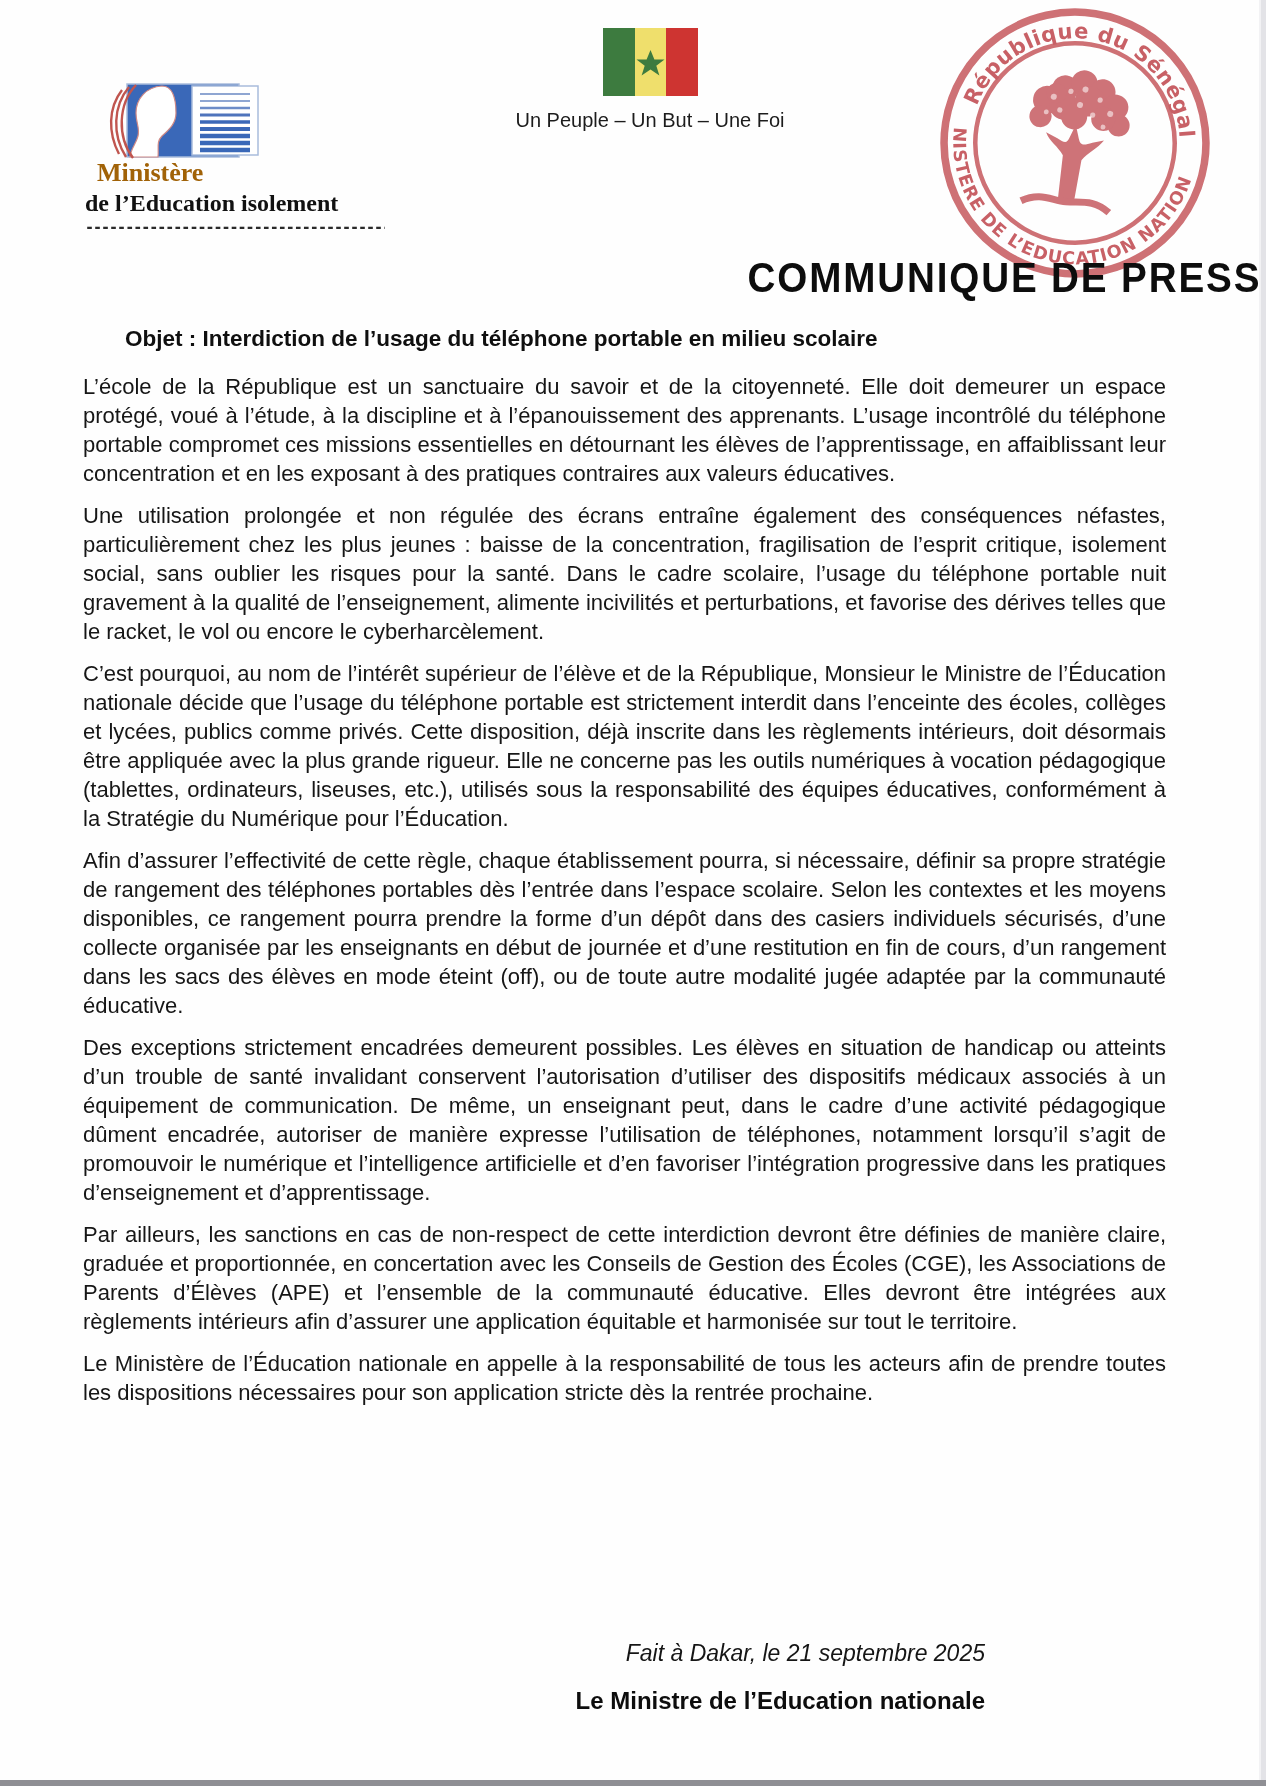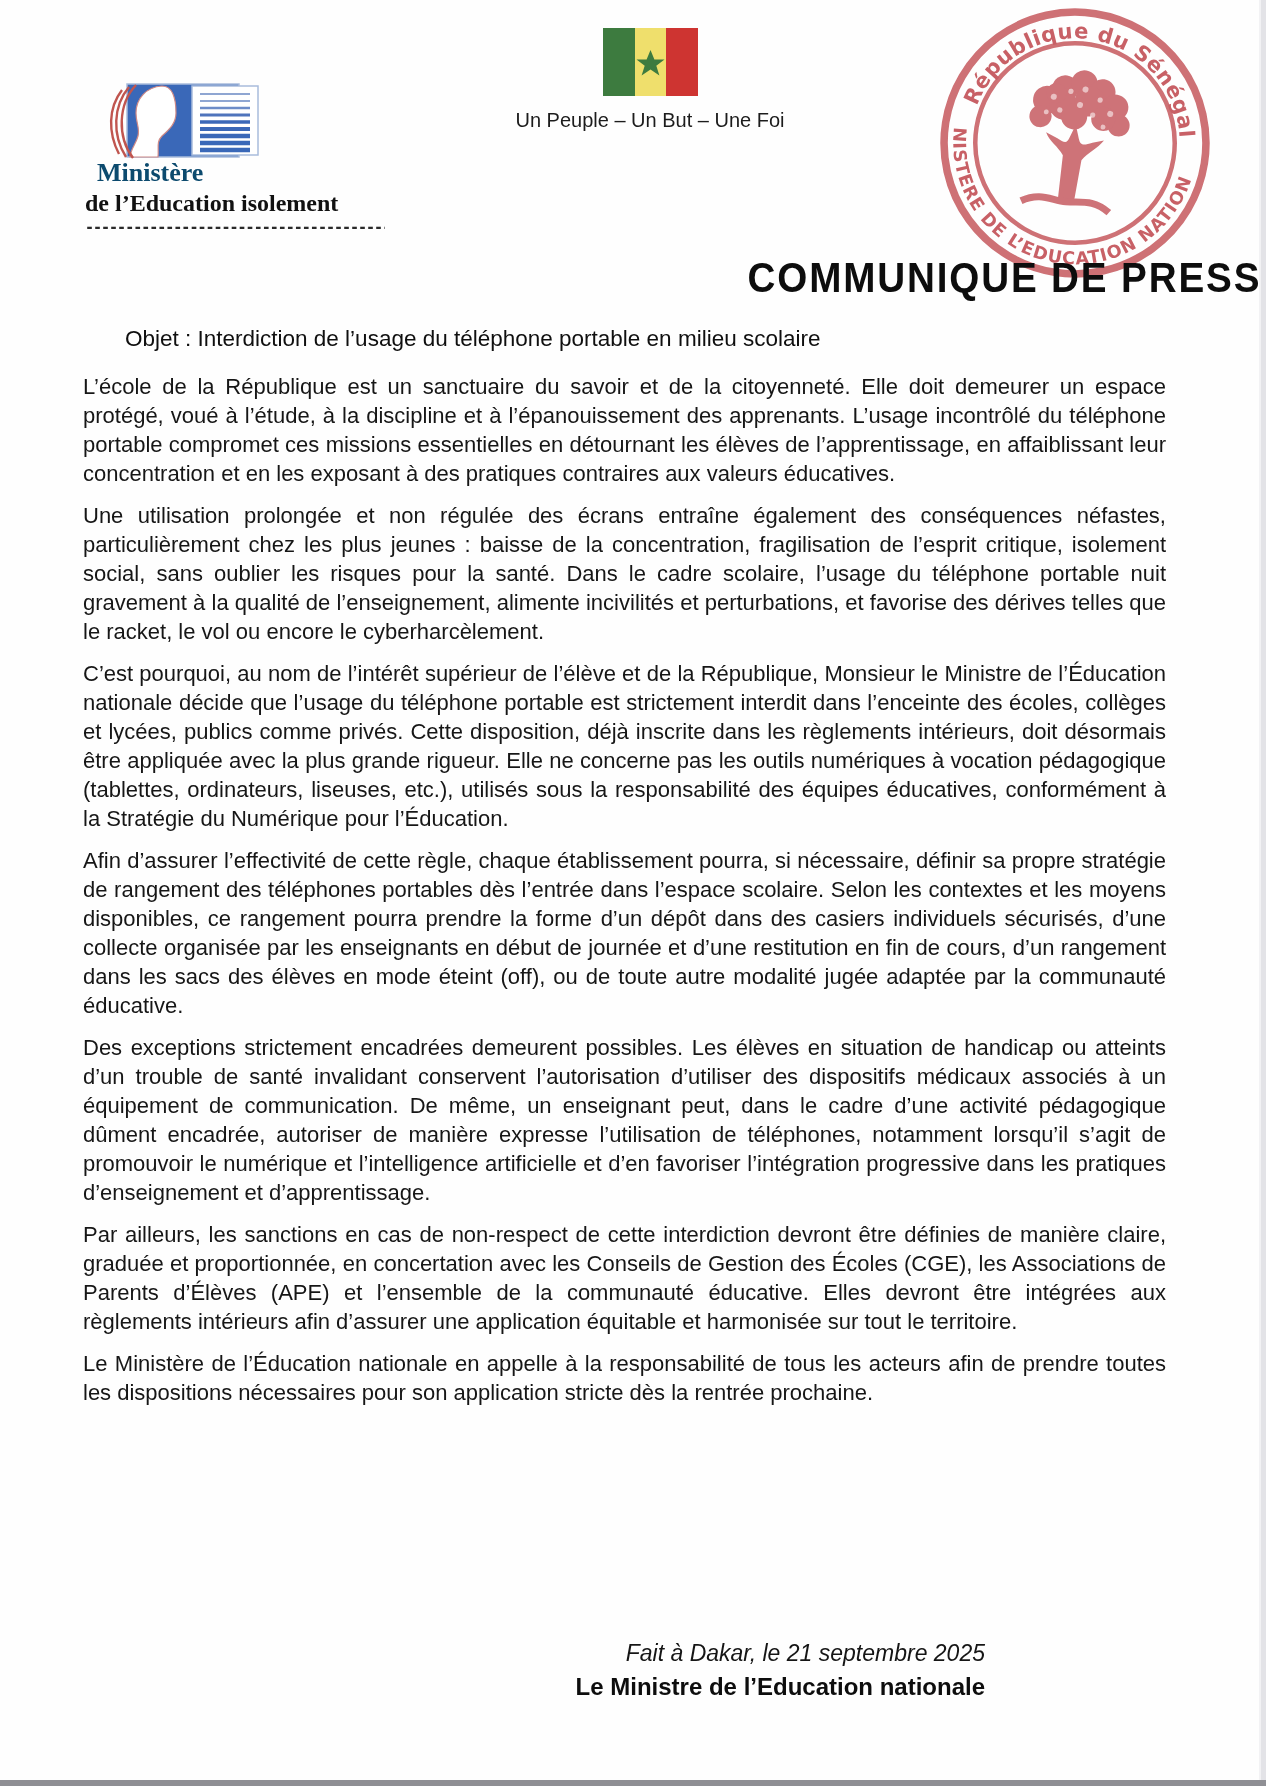--- a/index.html
+++ b/index.html
@@ -10,21 +10,21 @@
   }
   
   .scan-edge-right{position:absolute;top:0;right:0;width:5px;height:100%;background:#e3e3e7;}
   .scan-edge-right-inner{position:absolute;top:0;right:5px;width:2px;height:100%;background:#f2f2f4;}
   .scan-edge-bottom{position:absolute;left:0;bottom:0;width:100%;height:6px;background:#8f8f94;}
 
   
   .logo-wrap{position:absolute;left:106px;top:80px;width:156px;height:80px;}
   .ministry-line1{
     position:absolute;left:97px;top:158px;
-    font-family:"Liberation Serif", serif;font-weight:bold;font-size:26px;color:#0c4a6e;
+    font-family:"Liberation Serif", serif;font-weight:bold;font-size:26px;color:#a16207;
   }
   .ministry-line2{
     position:absolute;left:85px;top:190px;
     font-family:"Liberation Serif", serif;font-weight:bold;font-size:24px;color:#111;
   }
   .divider-dashes{
     position:absolute;left:85px;top:218px;width:300px;
     font-family:"DejaVu Sans Mono", monospace;font-weight:bold;font-size:15px;
     letter-spacing:-1px;color:#2a2a2a;white-space:nowrap;overflow:hidden;
   }
@@ -48,32 +48,32 @@
   .doc-title-row{position:absolute;left:0;top:254px;width:100%;text-align:right;}
   .doc-title{
     display:inline-block;position:relative;left:46px;
     font-weight:bold;font-size:42px;letter-spacing:2px;color:#0d0d0d;
     transform:scaleX(0.92);transform-origin:center;white-space:nowrap;
   }
 
   
   .content{position:absolute;left:83px;top:326px;width:1083px;}
   .subject{
-    font-weight:normal;font-size:22.5px;color:#0f0f0f;
+    font-weight:bold;font-size:22.5px;color:#0f0f0f;
     padding-left:42px;margin:0 0 20px 0;
   }
   .content p{
     font-size:22px;line-height:29px;text-align:justify;
     margin:0 0 13px 0;color:#161616;
   }
 
   
   .closing{position:absolute;right:281px;top:1640px;text-align:right;}
   .place-date{font-style:italic;font-size:23px;color:#151515;}
-  .signature{font-weight:bold;font-size:24px;color:#0d0d0d;margin-top:6px;}
+  .signature{font-weight:bold;font-size:24px;color:#0d0d0d;margin-top:20px;}
 </style>
 </head>
 <body>
 
 <div class="page">
 
   <div class="logo-wrap">
     <svg viewBox="0 0 156 80" width="156" height="80" aria-hidden="true">
 
       <rect x="21" y="4" width="112" height="73" fill="#3a68b8" stroke="#a9bcdc" stroke-width="1.5"></rect>

